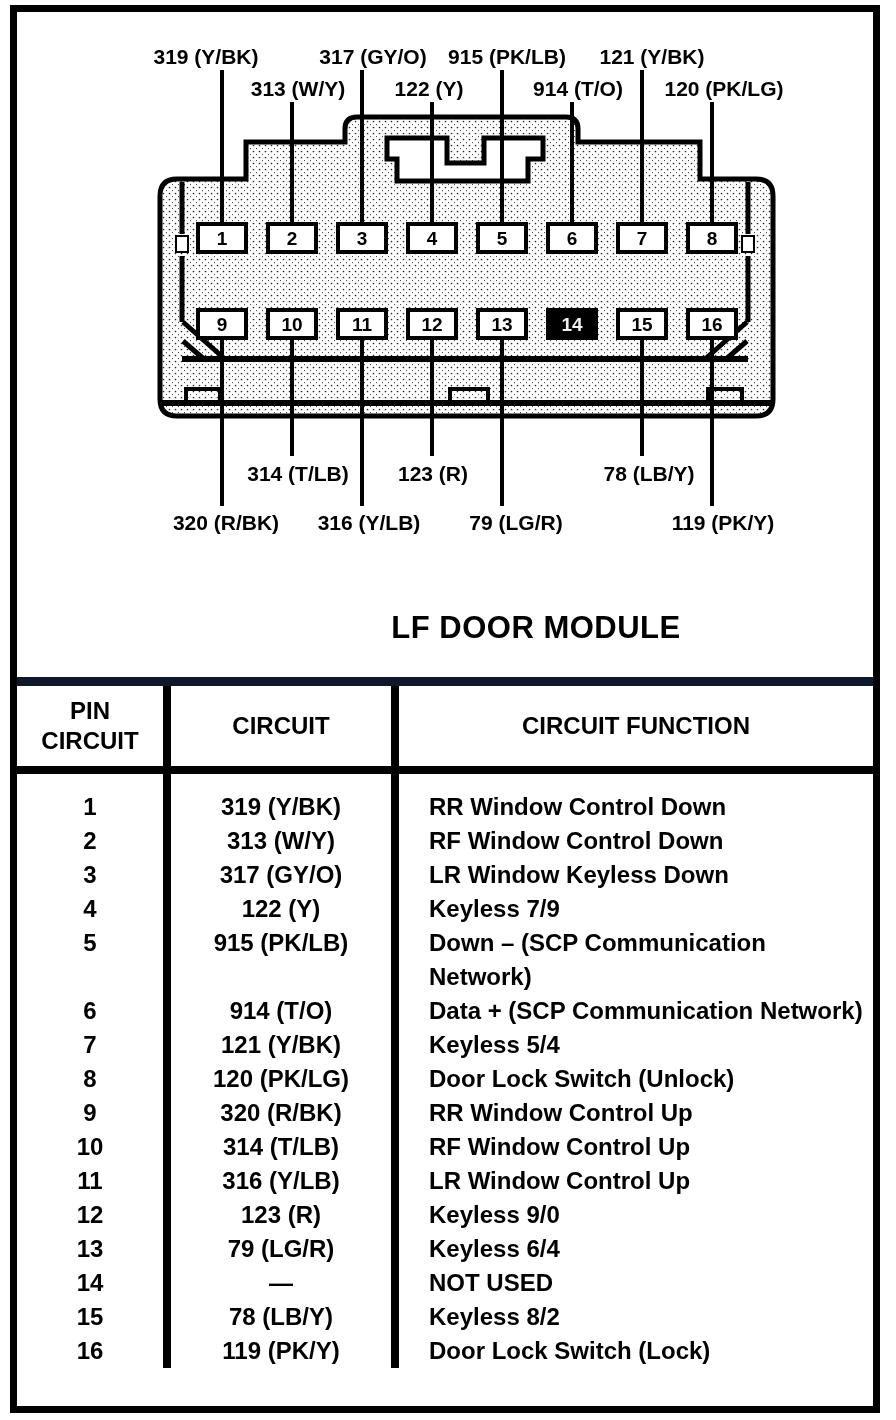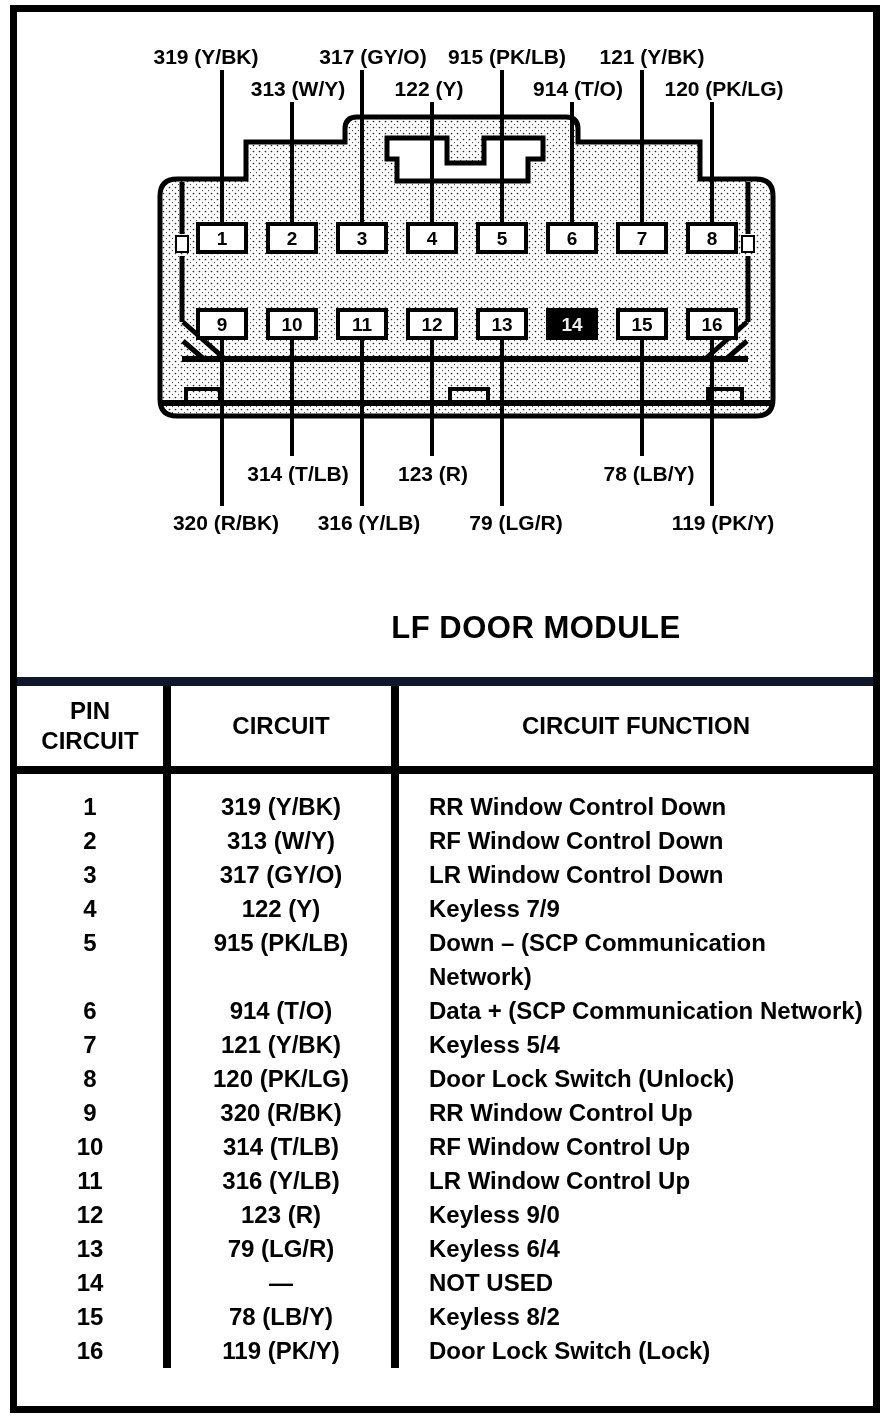--- a/index.html
+++ b/index.html
@@ -209,21 +209,21 @@
           <td class="fun bl">RR Window Control Down</td>
         </tr>
       <tr>
           <td class="pin">2</td>
           <td class="cir bl">313 (W/Y)</td>
           <td class="fun bl">RF Window Control Down</td>
         </tr>
       <tr>
           <td class="pin">3</td>
           <td class="cir bl">317 (GY/O)</td>
-          <td class="fun bl">LR Window Control Down</td>
+          <td class="fun bl">LR Window Keyless Down</td>
         </tr>
       <tr>
           <td class="pin">4</td>
           <td class="cir bl">122 (Y)</td>
           <td class="fun bl">Keyless 7/9</td>
         </tr>
       <tr>
           <td class="pin">5</td>
           <td class="cir bl">915 (PK/LB)</td>
           <td class="fun bl">Down – (SCP Communication Network)</td>

